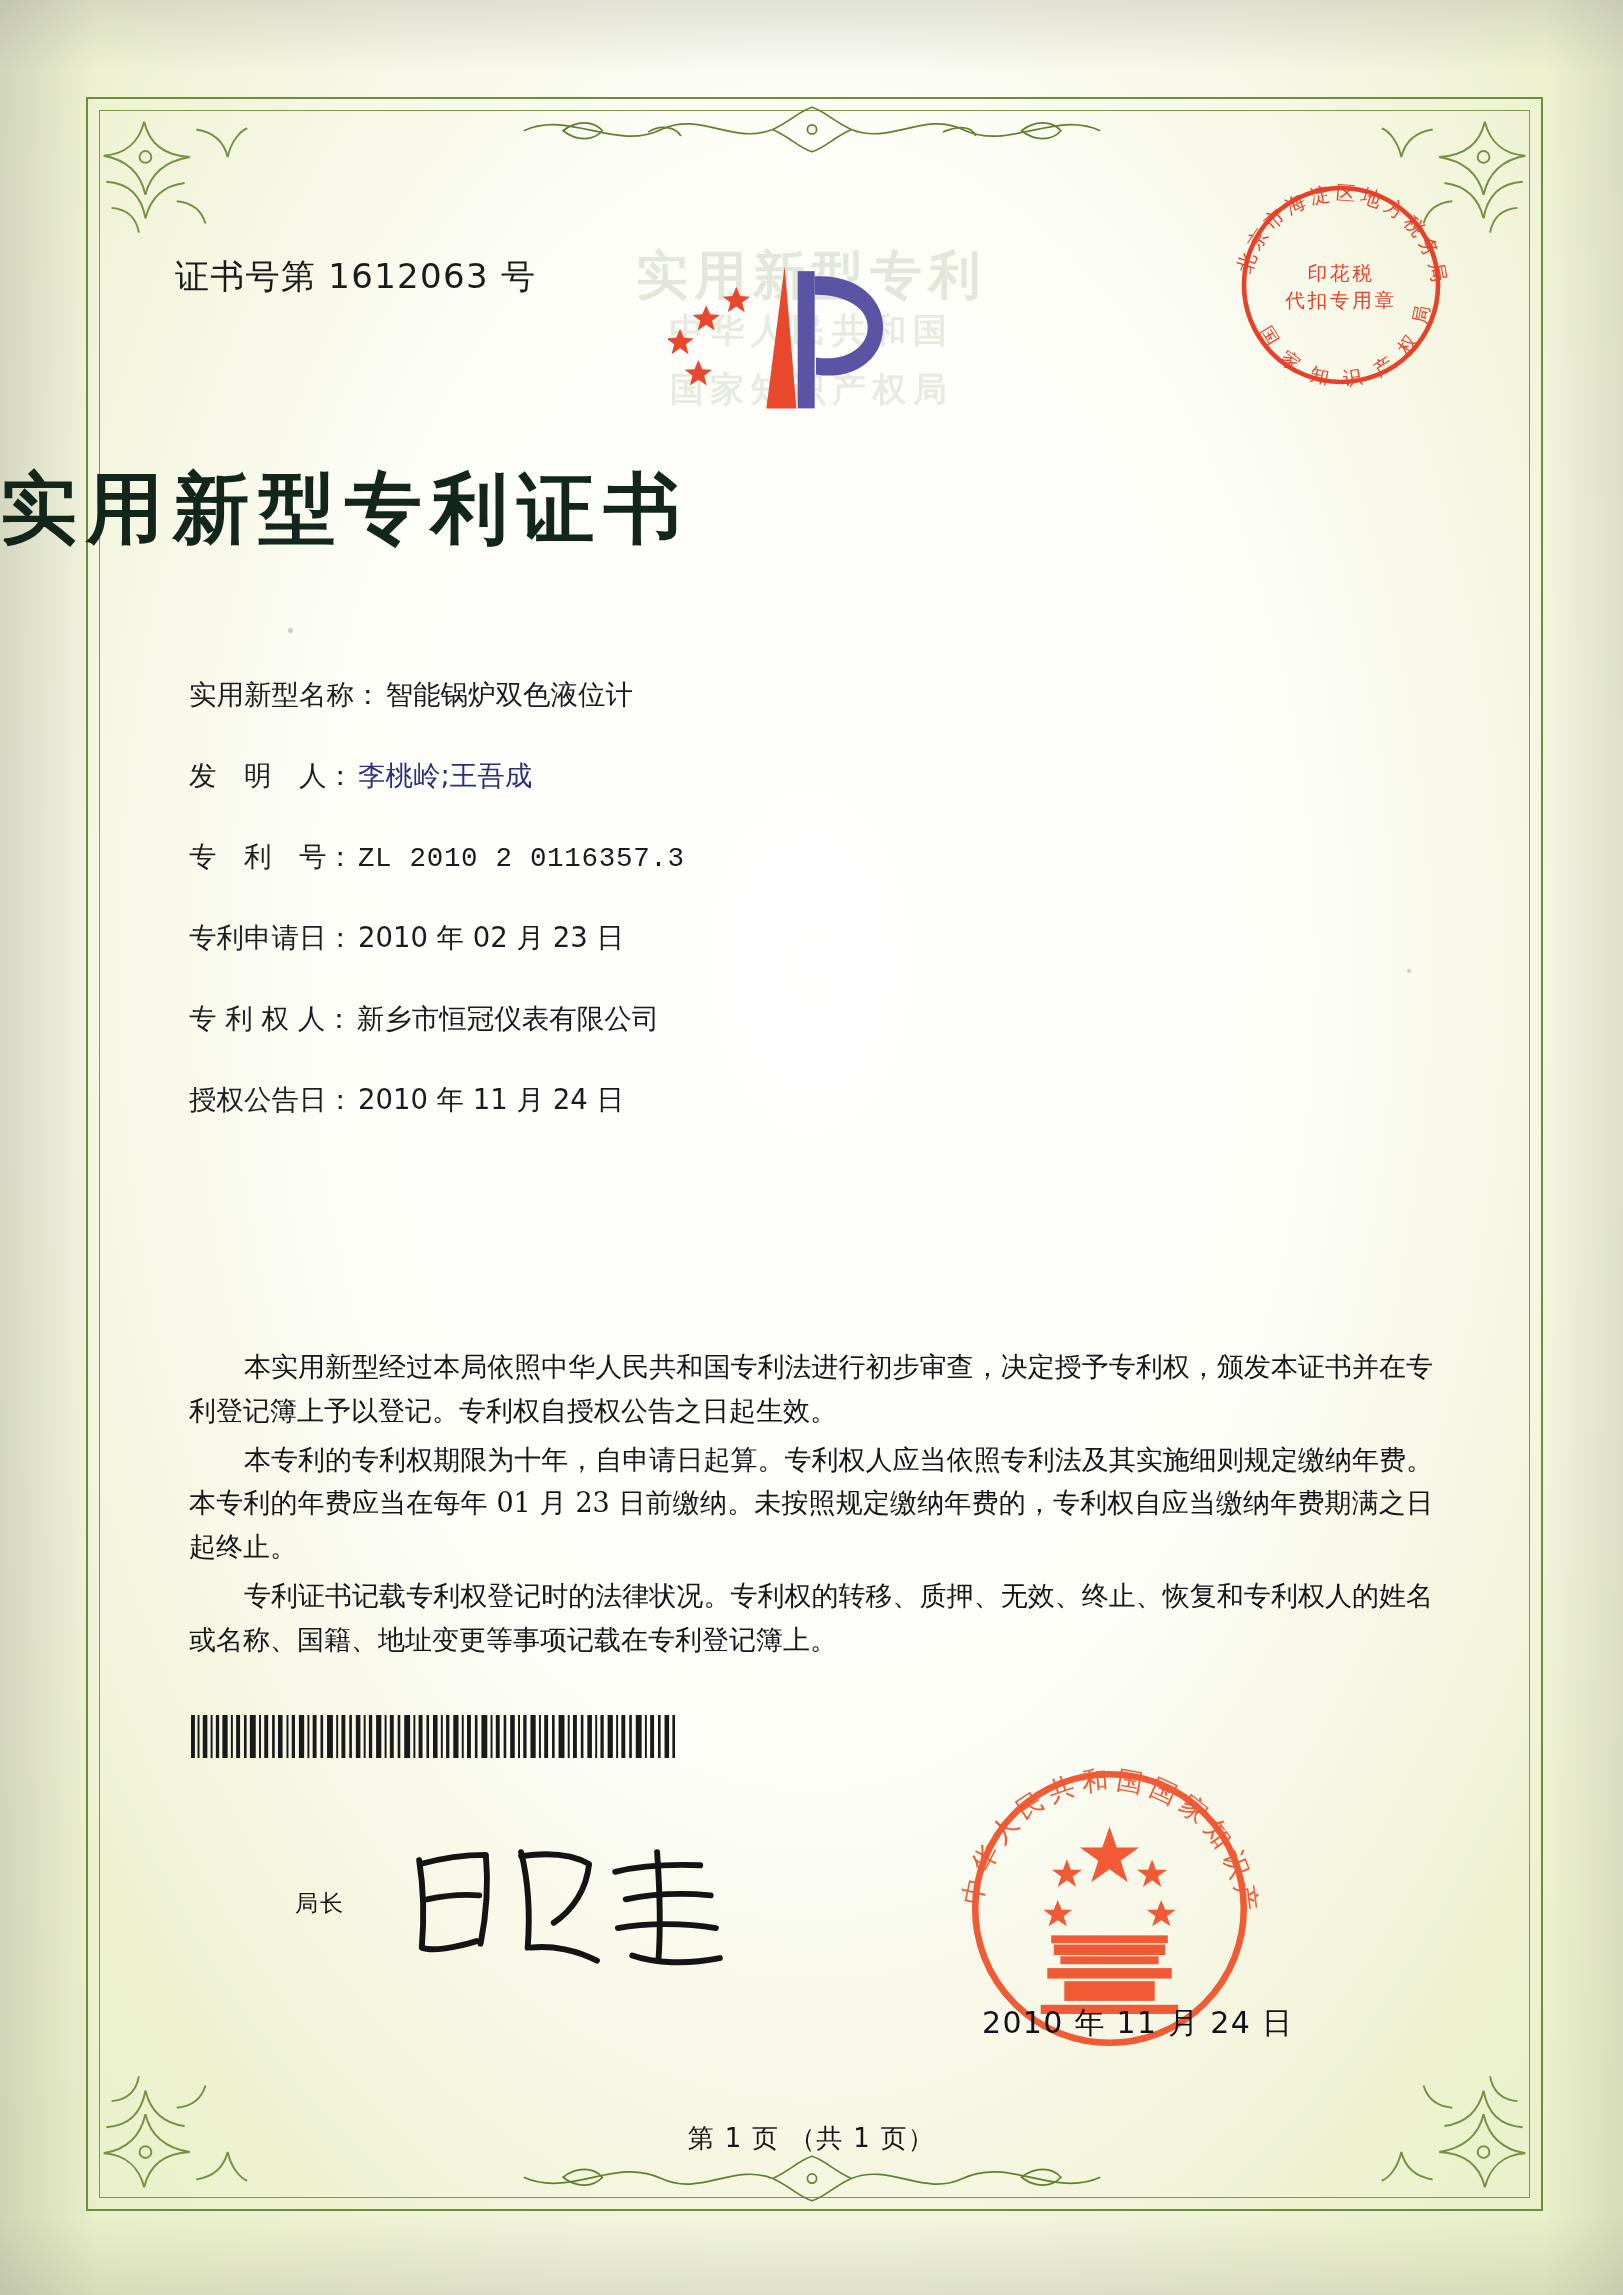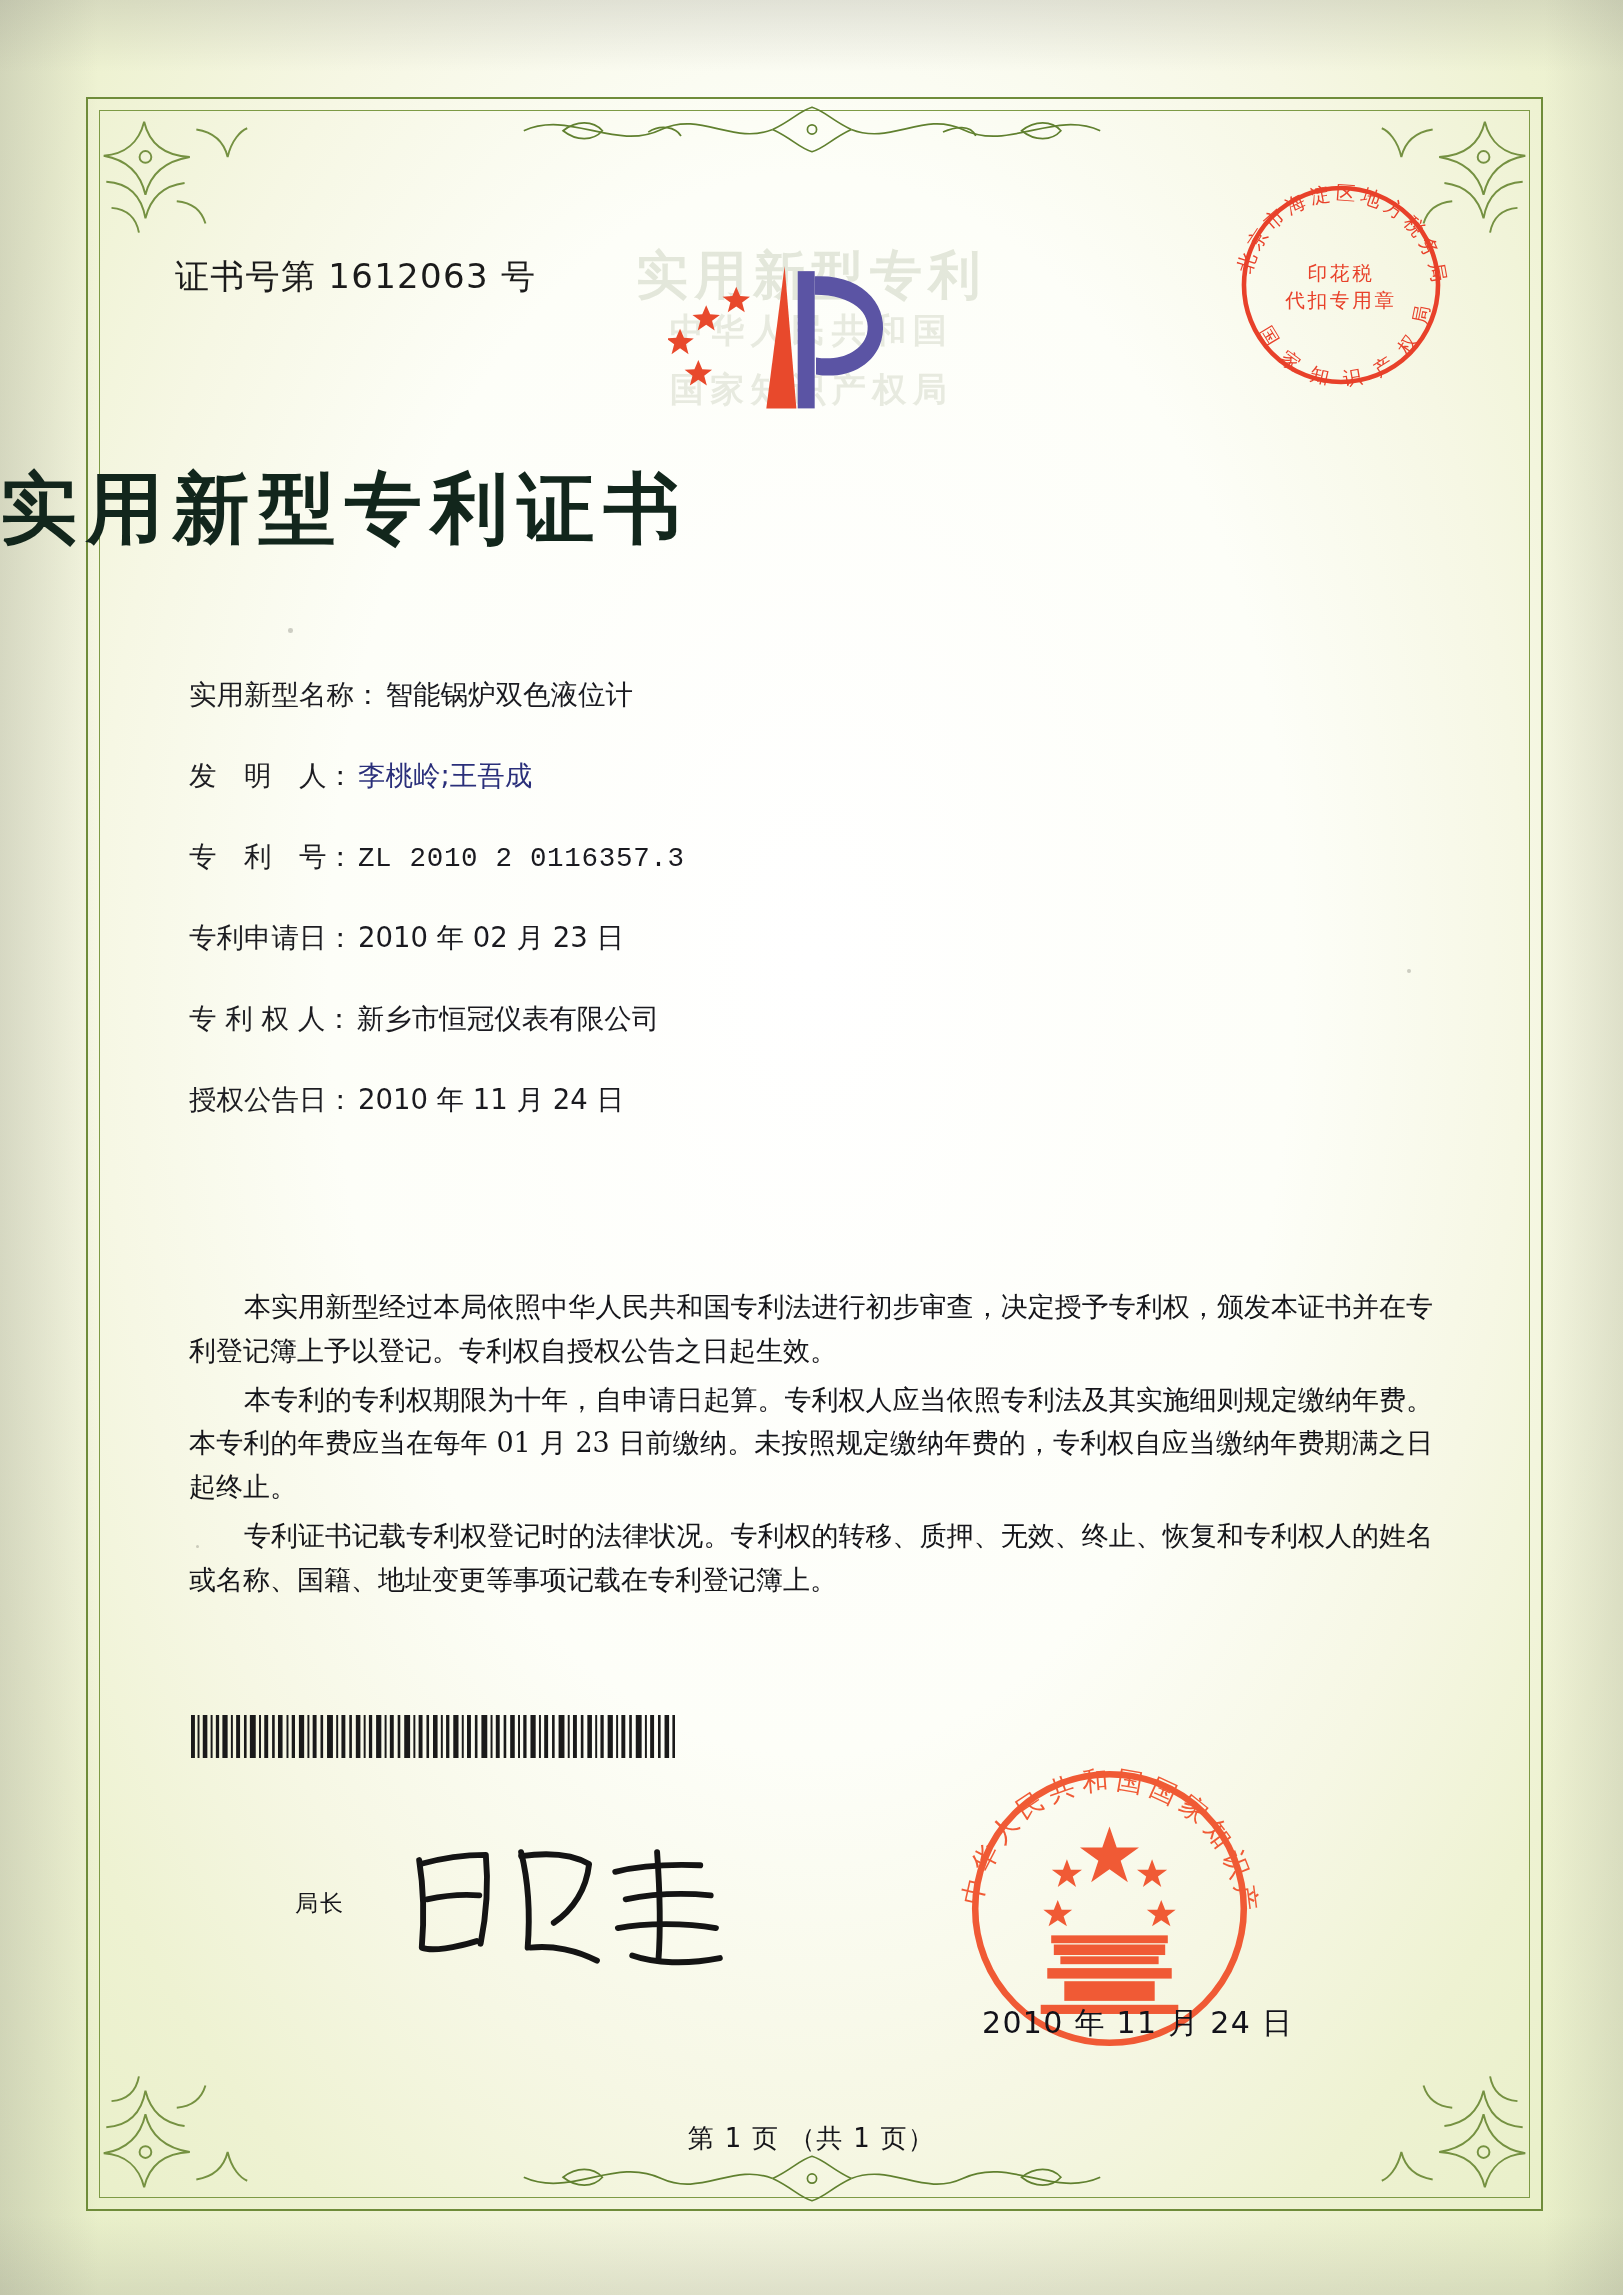--- a/index.html
+++ b/index.html
@@ -144,21 +144,21 @@
   .field-value {
     color: #1a1a20;
     margin-left: 3.9px;
   }
   .field-value.blue { color: #2a2f7a; }
   .field-value.mono { font-family: Liberation Mono, monospace; letter-spacing: 0.7px; }
 
   
   .body-text {
     position: absolute;
-    left: 189px; top: 1285px;
+    left: 189px; top: 1345px;
     width: 1244px;
     font-size: 27px;
     line-height: 1.62;
     color: #15151a;
     font-family: "DejaVu Serif", serif;
     text-align: justify;
   }
   .body-text p {
     margin: 0 0 5.2px 0;
     text-indent: 55px;

